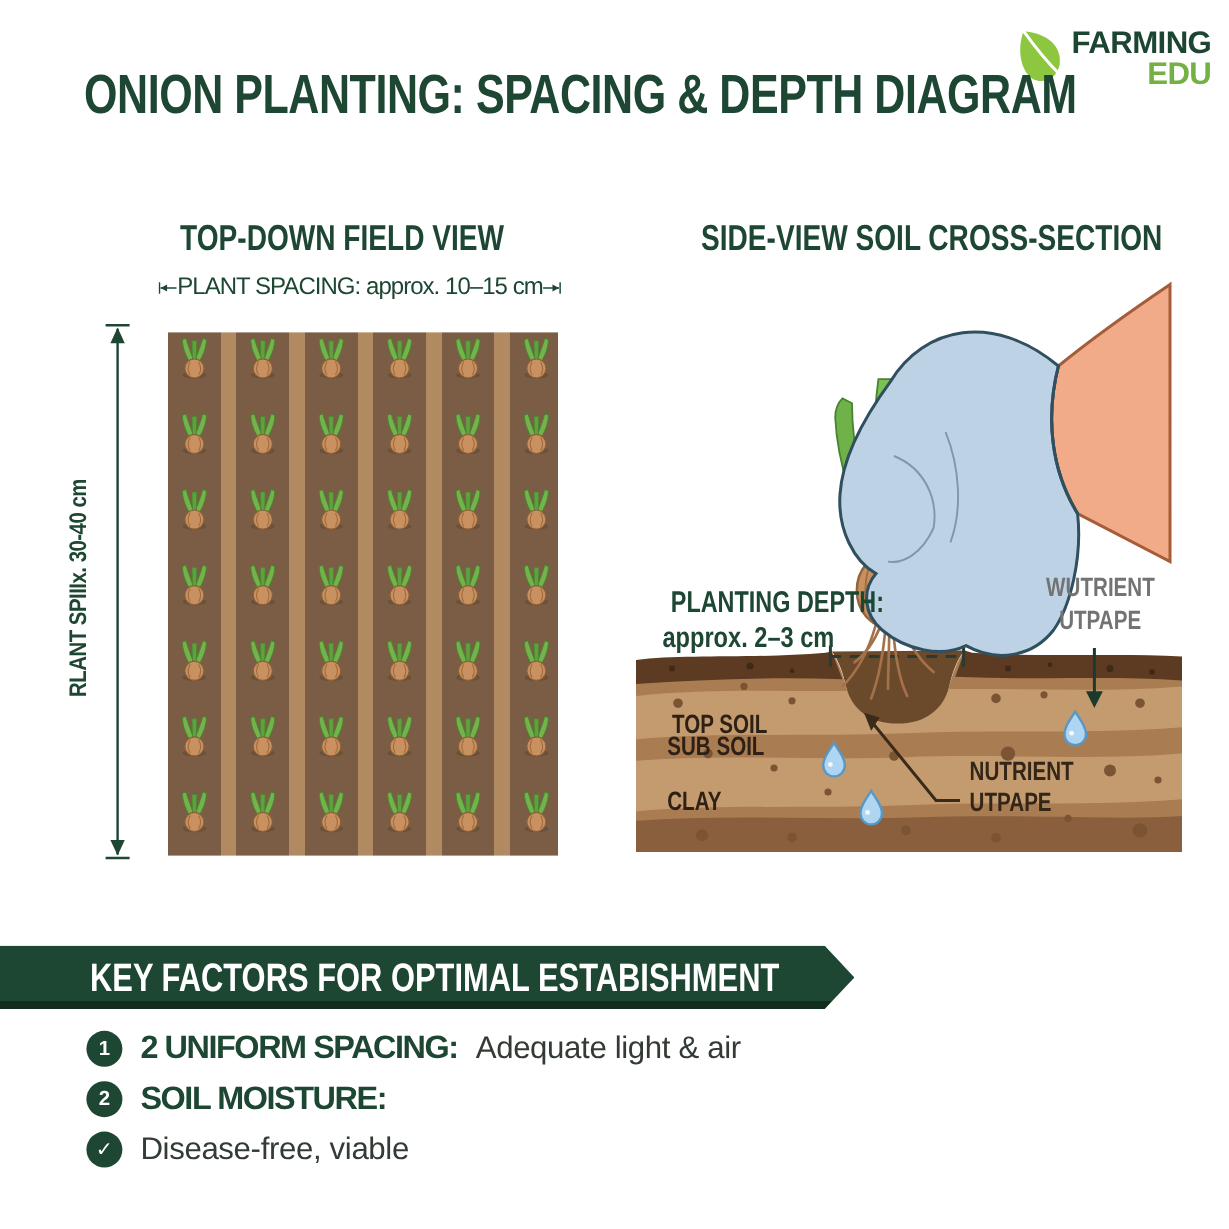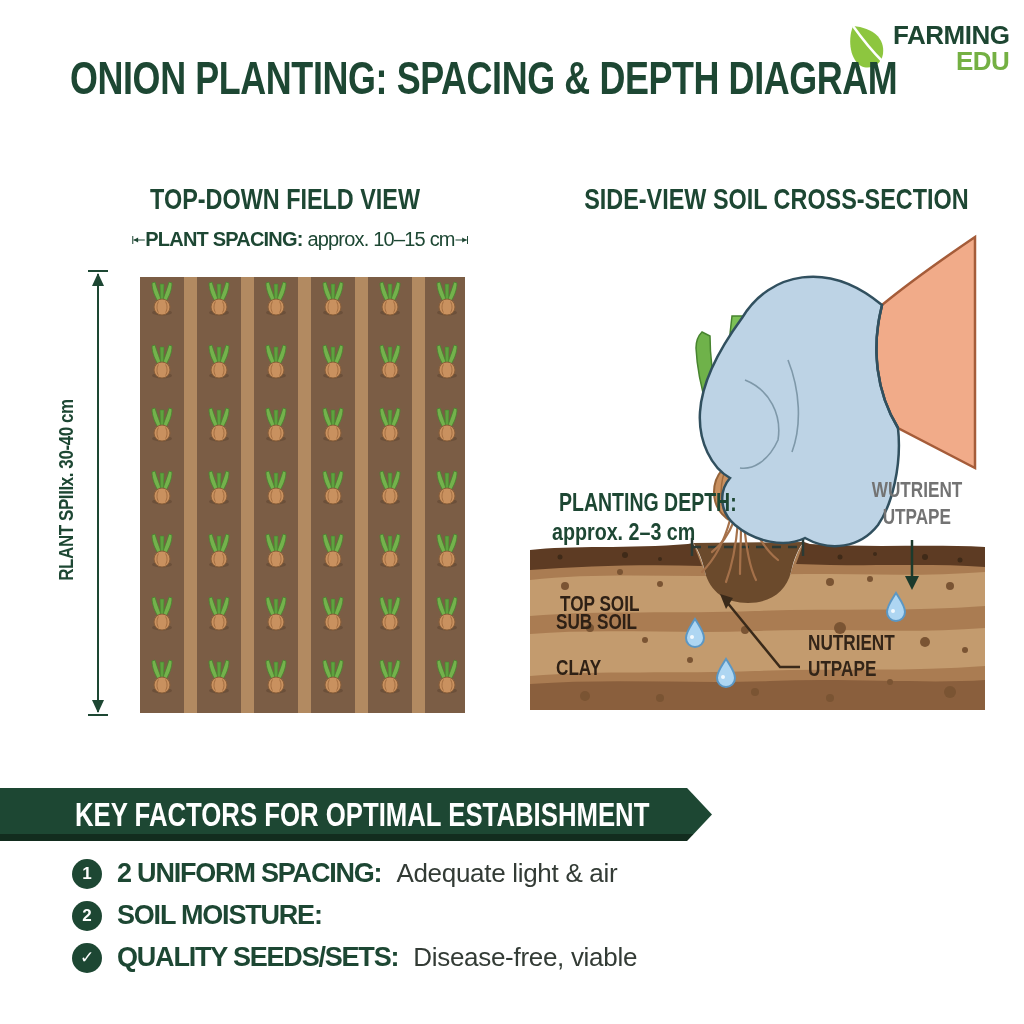--- a/index.html
+++ b/index.html
@@ -6,21 +6,21 @@
   #canvas{position:relative;width:1024px;height:1024px;background:#ffffff;overflow:hidden;
           font-family:"Liberation Sans","DejaVu Sans",sans-serif;}
   .abs{position:absolute;}
   .green{color:#1d4733;}
   .condL{display:inline-block;transform:scaleX(.78);transform-origin:0 50%;white-space:nowrap;}
   .condC{display:inline-block;transform:scaleX(.78);transform-origin:50% 50%;white-space:nowrap;}
   .title{left:70px;top:52px;font-size:46px;line-height:52px;font-weight:700;letter-spacing:-.5px;}
   .sec-head{font-size:30px;font-weight:700;text-align:center;}
   .spacing-row{left:132px;top:228px;width:336px;display:flex;align-items:center;justify-content:space-between;}
   .spacing-text{font-size:20px;letter-spacing:-.8px;color:#1d4733;white-space:nowrap;}
-  .spacing-text b{font-weight:700;}
+  .spacing-text b{font-weight:400;}
   .field{left:140px;top:277px;width:325px;height:436px;
          background:repeating-linear-gradient(90deg,#7b5d45 0 44px,#b28a61 44px 57px);}
   .onion{position:absolute;width:36px;height:40px;}
   .vdim{left:86px;top:268px;}
   .rowlabel{left:-78px;top:478px;width:290px;height:24px;text-align:center;
             font-size:20px;font-weight:700;color:#1d4733;letter-spacing:-.5px;
             transform:rotate(-90deg) scaleX(.85);white-space:nowrap;}
   .ill{left:530px;top:230px;}
   .lbl{font-weight:700;white-space:nowrap;}
   .pd-label{left:559px;top:488px;font-size:25px;color:#1d4733;}
@@ -565,18 +565,17 @@
       <div class="badge">1</div>
       <span class="factor-label">2 UNIFORM SPACING:</span>
       <span class="factor-text">Adequate light &amp; air</span>
     </div>
     <div class="factor">
       <div class="badge">2</div>
       <span class="factor-label">SOIL MOISTURE:</span>
     </div>
     <div class="factor">
       <div class="badge">✓</div>
-      <span class="factor-label">QUALITY SEEDS/SETS:</span>
       <span class="factor-text">Disease-free, viable</span>
     </div>
   </div>
 
 </div>
 
 </body></html>

